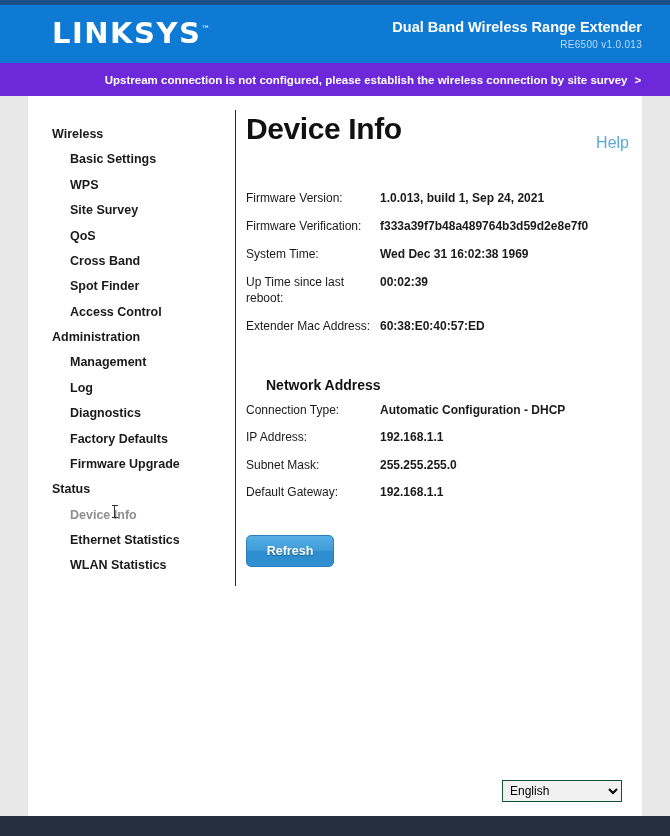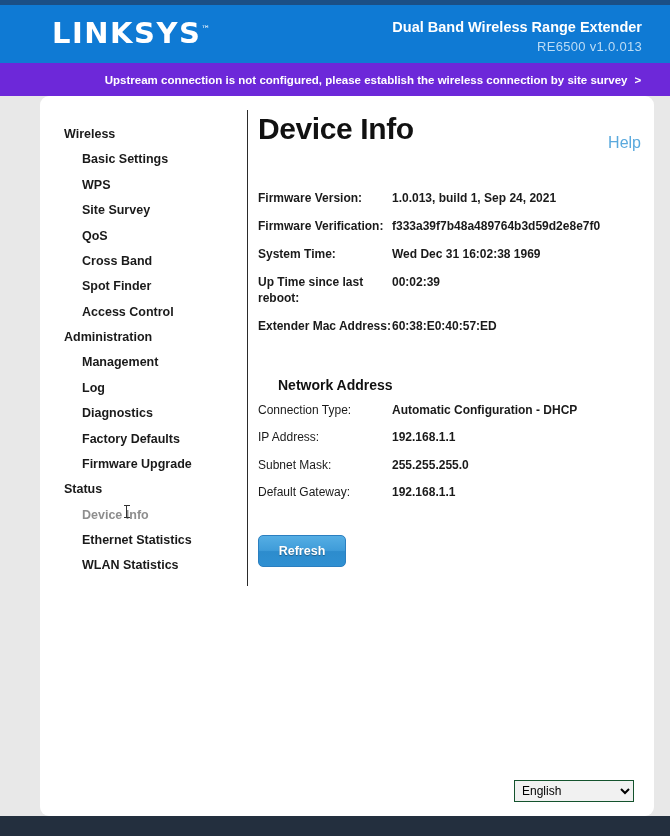--- a/index.html
+++ b/index.html
@@ -65,21 +65,21 @@
     white-space: nowrap;
   }
   .header-title .prod {
     font-size: 14.5px;
     font-weight: bold;
     color: #ffffff;
     line-height: 1.1;
     display: block;
   }
   .header-title .model {
-    font-size: 13px;
+    font-size: 10px;
     color: #bcdcf5;
     display: block;
     margin-top: 3px;
     letter-spacing: 0.3px;
   }
 
   
   .banner {
     position: absolute;
     top: 63px; left: 0;
@@ -101,25 +101,24 @@
     font-size: 11.5px;
     font-weight: bold;
     color: #ffffff;
     margin-left: 7px;
   }
 
   
   .body-panel {
     position: absolute;
     top: 96px;
-    left: 40px;
+    left: 28px;
     width: 614px;
     height: 720px;
     background: #ffffff;
-    border-radius: 9px;
   }
 
   
   .footer-bar {
     position: absolute;
     bottom: 0; left: 0;
     width: 670px;
     height: 20px;
     background: #232f3e;
   }
@@ -212,21 +211,21 @@
   }
   .info-table td {
     font-size: 12px;
     color: #1a1a1a;
     padding: 6px 0;
     vertical-align: top;
     line-height: 1.35;
   }
   .info-table td.label {
     width: 134px;
-    font-weight: bold;
+    font-weight: normal;
   }
   .info-table td.value {
     font-weight: bold;
   }
 
   .section-title {
     font-size: 14px;
     font-weight: bold;
     color: #111111;
     margin-top: 36px;

